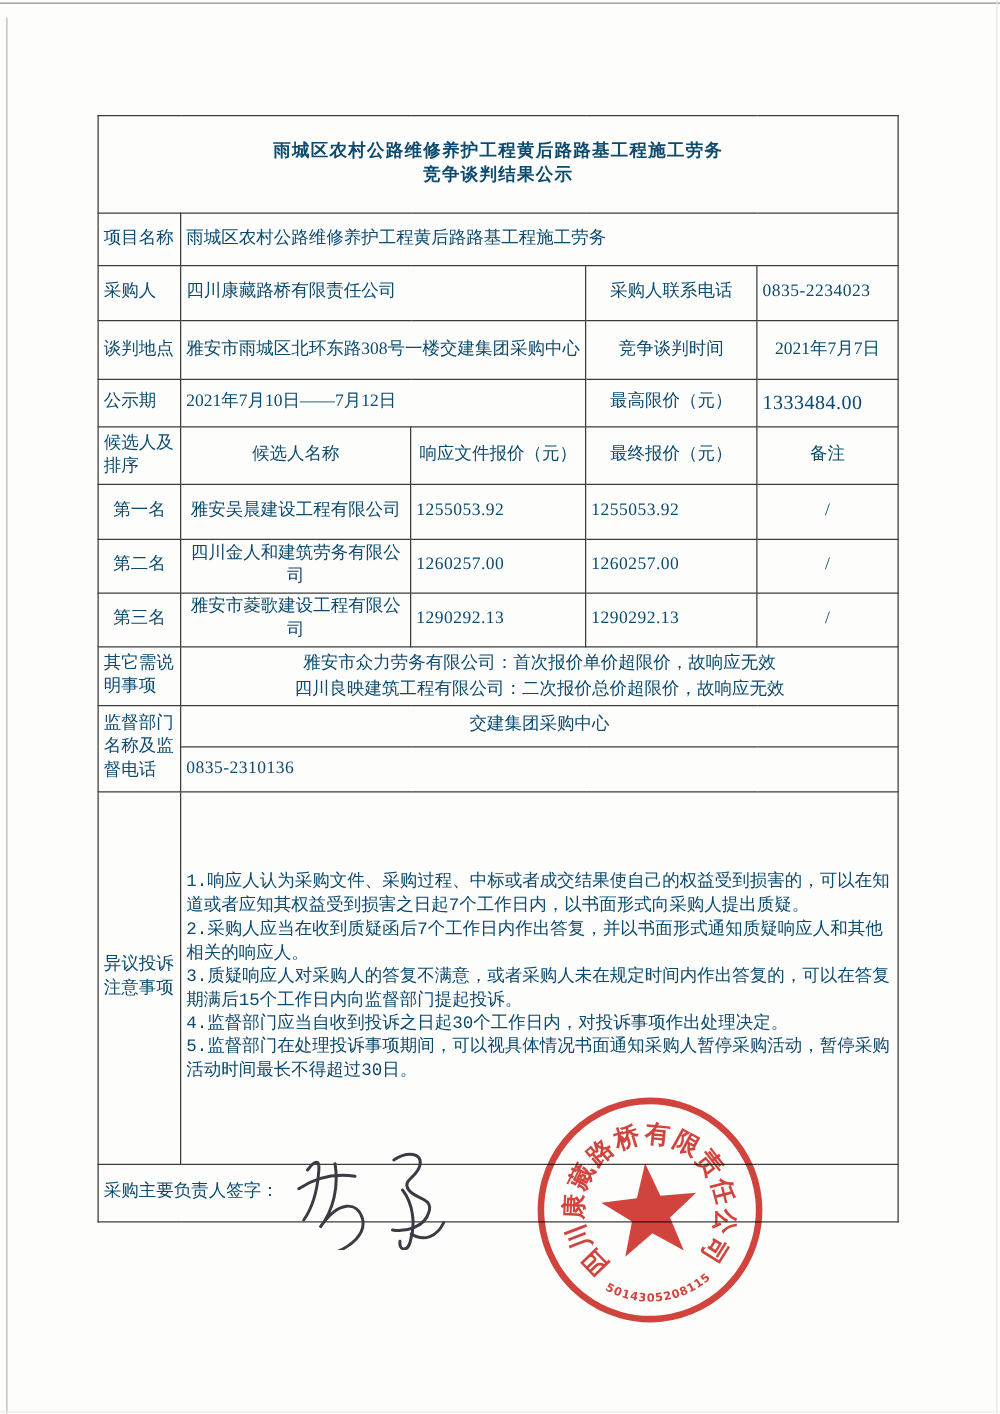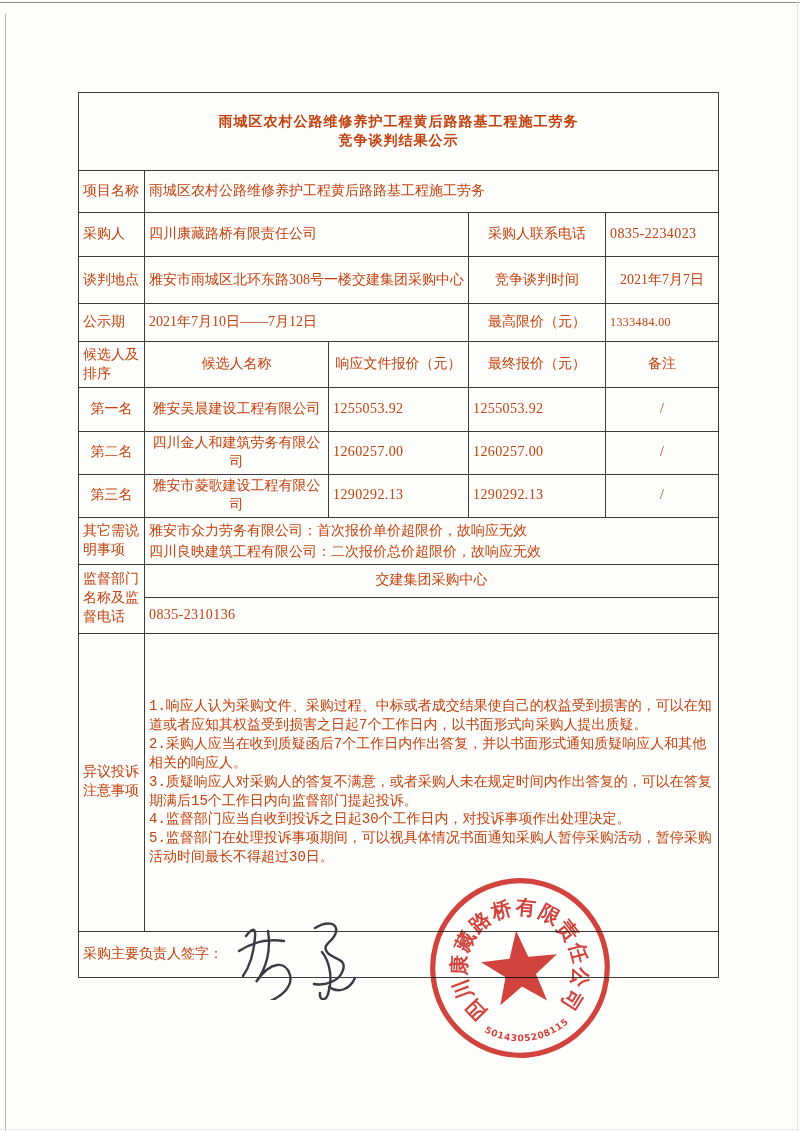--- a/index.html
+++ b/index.html
@@ -13,21 +13,21 @@
   .edge-left{position:absolute;left:5px;top:14px;width:1px;height:1117px;background:#b5b5b5;}
   .edge-right{position:absolute;right:2px;top:0;width:1px;height:100%;background:#e4e4e4;}
   .edge-bottom{position:absolute;left:0;bottom:1px;width:100%;height:1px;background:#ececec;}
 
   table.doc{
     position:absolute;left:78px;top:92px;width:641px;
     border-collapse:collapse;table-layout:fixed;
   }
   table.doc td{
     border:1px solid #3c3c3c;font-size:14px;line-height:1.35;
-    padding:2px 4px;vertical-align:middle;color:#c2410c;
+    padding:2px 4px;vertical-align:middle;color:#0c4a6e;
     overflow:hidden;
   }
   td.title-cell{
     text-align:center;font-weight:bold;font-size:21px;line-height:31px;
     letter-spacing:1px;color:#1b1b1b;
   }
   td.lab{text-align:left;padding-left:5px;}
   td.val{text-align:left;padding-left:7px;}
   td.cen{text-align:center;}
   td.num{text-align:left;font-size:13px;letter-spacing:.4px;}
@@ -38,21 +38,21 @@
   tr.r-publicity{height:38px;}
   tr.r-chead{height:46px;}
   tr.r-cand1{height:44px;}
   tr.r-cand2{height:40px;padding-left:16px;}
   tr.r-cand3{height:38px;}
   tr.r-other{height:45px;}
   tr.r-supa{height:33px;}
   tr.r-supb{height:36px;}
   tr.r-obj{height:298px;}
   tr.r-sign{height:46px;}
-  .two-line div{text-align:left;line-height:1.5;}
+  .two-line div{text-align:center;line-height:1.5;}
   td.obj-cell{padding:6px 10px;font-size:14px;line-height:1.5;text-align:left;font-family:Liberation Mono, monospace;}
   .obj-item{margin:0;}
   td.sign-cell{font-size:15px;padding-left:8px;text-align:left;}
 
   
   .signature{position:absolute;left:225px;top:910px;pointer-events:none;}
   .signature path{fill:none;stroke:#3b3b46;stroke-width:2.4;stroke-linecap:round;}
 
   
   .stamp{
@@ -110,21 +110,21 @@
     <td class="lab">谈判地点</td>
     <td class="val" colspan="2">雅安市雨城区北环东路308号一楼交建集团采购中心</td>
     <td class="cen">竞争谈判时间</td>
     <td class="cen">2021年7月7日</td>
   </tr>
 
   <tr class="r-publicity">
     <td class="lab">公示期</td>
     <td class="val" colspan="2">2021年7月10日——7月12日</td>
     <td class="cen">最高限价（元）</td>
-    <td class="num" style="font-size:12px">1333484.00</td>
+    <td class="num" style="font-size:16px">1333484.00</td>
   </tr>
 
   <tr class="r-chead">
     <td class="lab">候选人及排序</td>
     <td class="cen">候选人名称</td>
     <td class="cen">响应文件报价（元）</td>
     <td class="cen">最终报价（元）</td>
     <td class="cen">备注</td>
   </tr>
 

